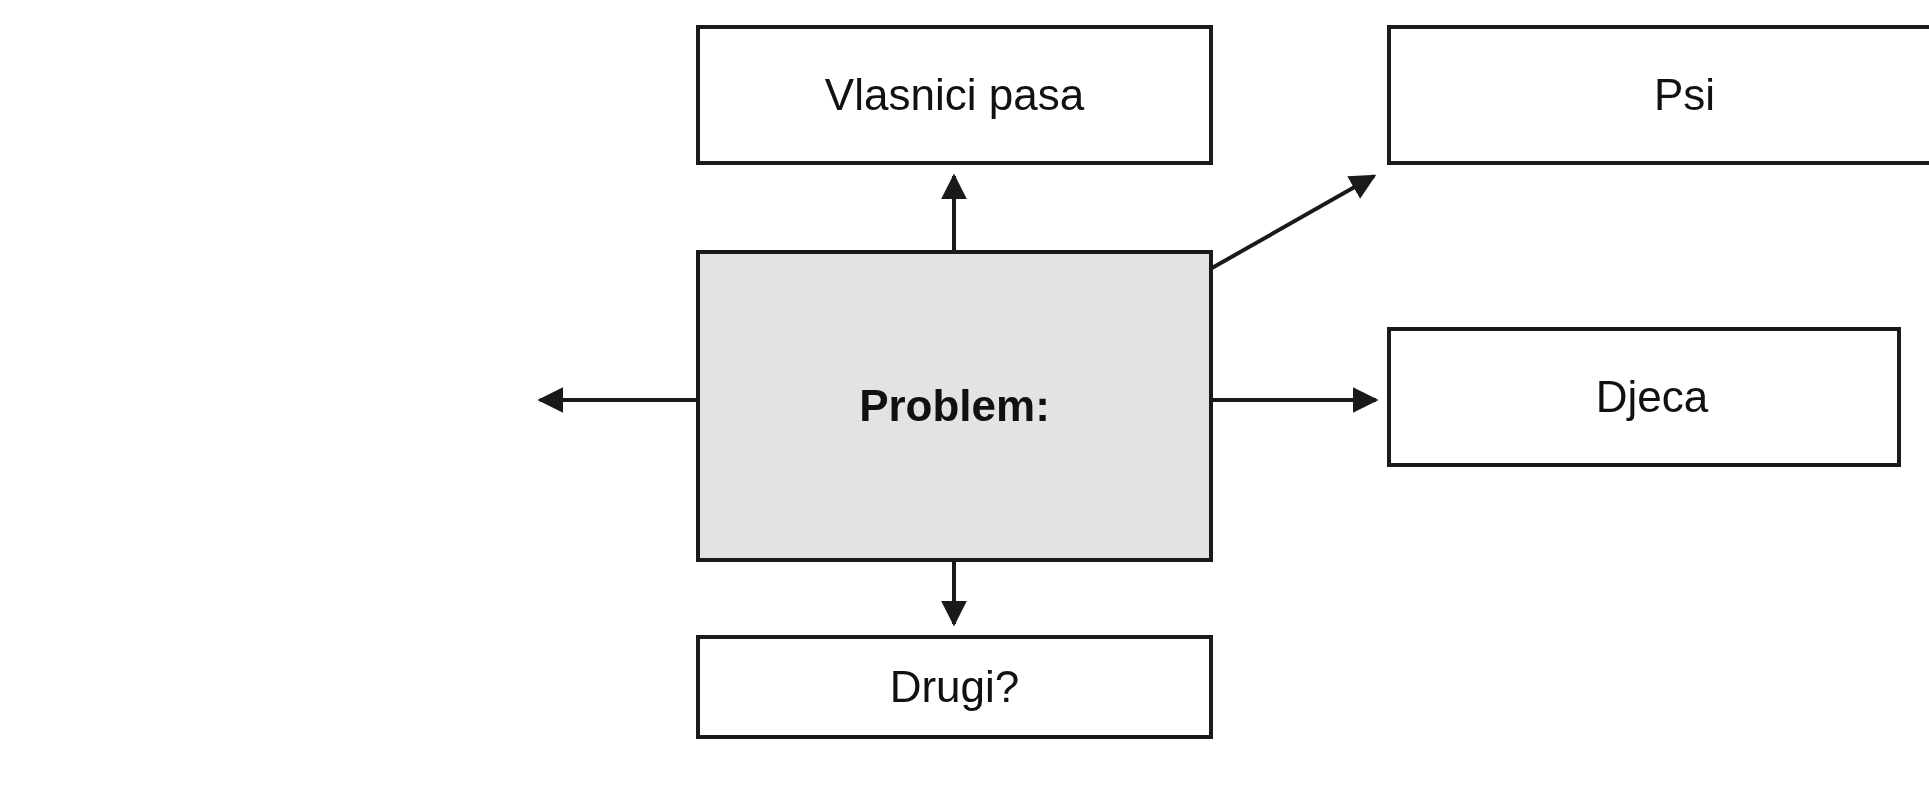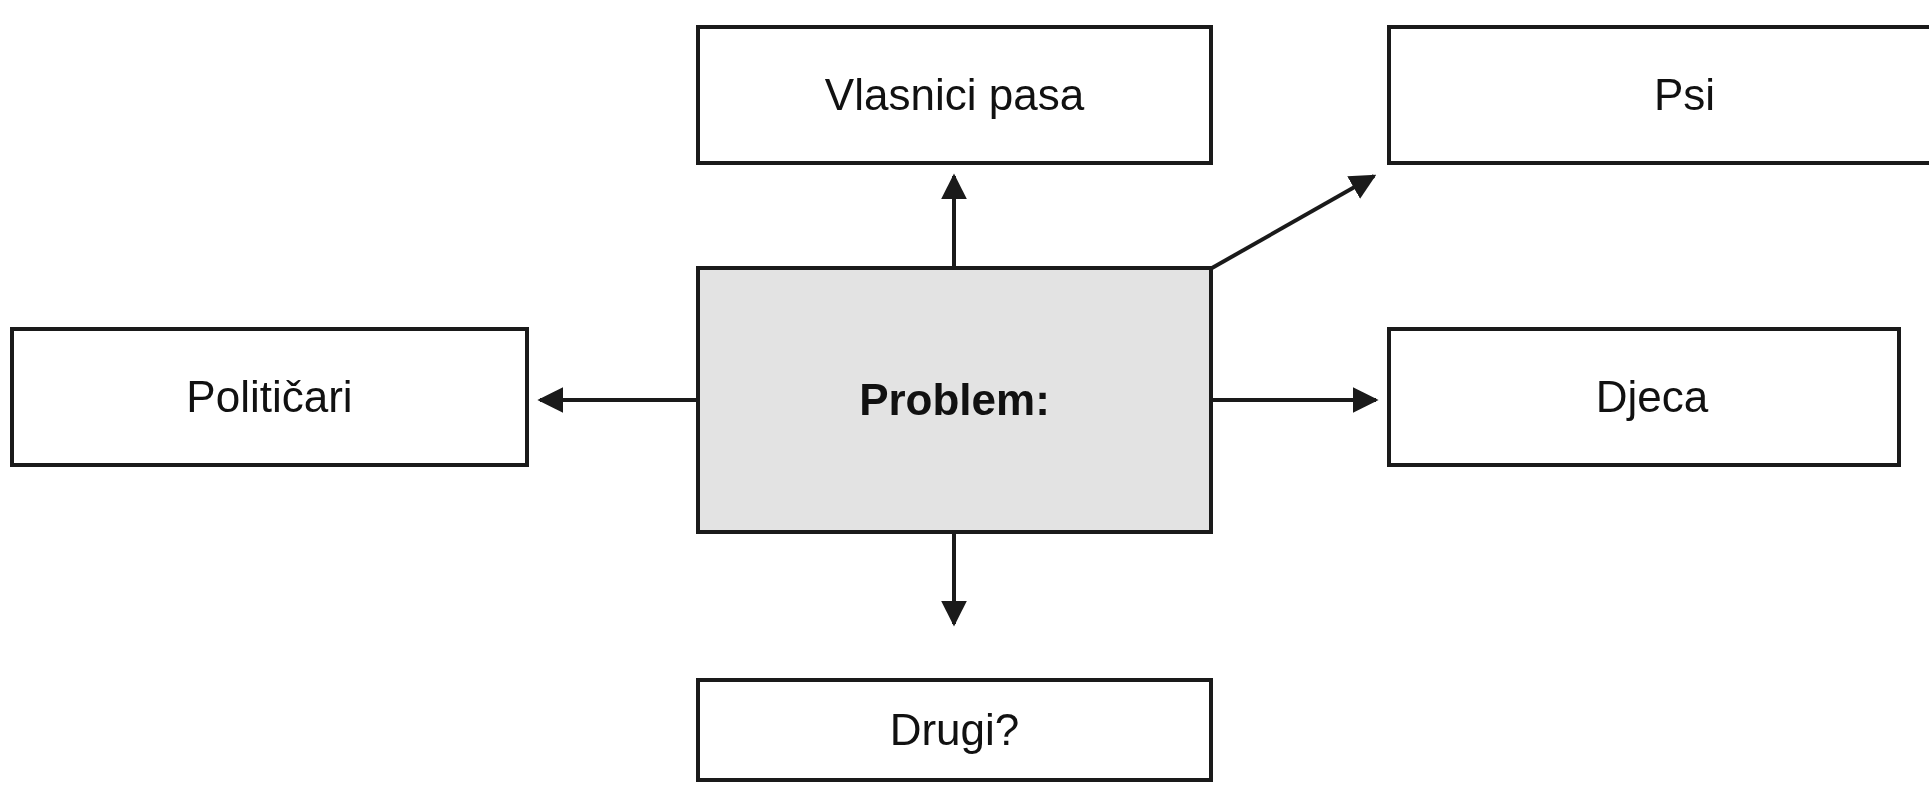--- a/index.html
+++ b/index.html
@@ -34,23 +34,23 @@
   }
   .node.center{
     background:var(--center-fill);
     flex-direction:column;
   }
   .node.center .title{font-weight:bold;}
   
   .pos-top       {left:696px;  top:25px;  width:517px; height:140px;}
   .pos-top-right {left:1387px; top:25px;  width:595px; height:140px;}
   .pos-left      {left:10px;   top:327px; width:519px; height:140px;}
-  .pos-center    {left:696px;  top:266px; width:517px; height:268px;}
+  .pos-center    {left:696px;  top:250px; width:517px; height:312px;}
   .pos-right     {left:1387px; top:327px; width:514px; height:140px;padding-left:16px;}
-  .pos-bottom    {left:696px;  top:635px; width:517px; height:104px;margin-top:43px;}
+  .pos-bottom    {left:696px;  top:635px; width:517px; height:104px;}
   line{stroke:var(--border-color);stroke-width:4;}
 </style>
 </head>
 <body>
 
 <div class="canvas">
 
   <svg class="arrow-layer" width="1929" height="798" viewBox="0 0 1929 798" aria-hidden="true">
     <defs>
       <marker id="arrowhead" viewBox="0 0 10 10" refX="9" refY="5" markerWidth="6.5" markerHeight="6.5" orient="auto-start-reverse">
@@ -65,23 +65,20 @@
   </svg>
 
   <div class="node pos-top">
     <span>Vlasnici pasa</span>
   </div>
 
   <div class="node pos-top-right">
     <span>Psi</span>
   </div>
 
-  <div class="node pos-left">
-    <span>Političari</span>
-  </div>
 
   <div class="node center pos-center">
     <span class="title">Problem:</span>
   </div>
 
   <div class="node pos-right">
     <span>Djeca</span>
   </div>
 
   <div class="node pos-bottom">

